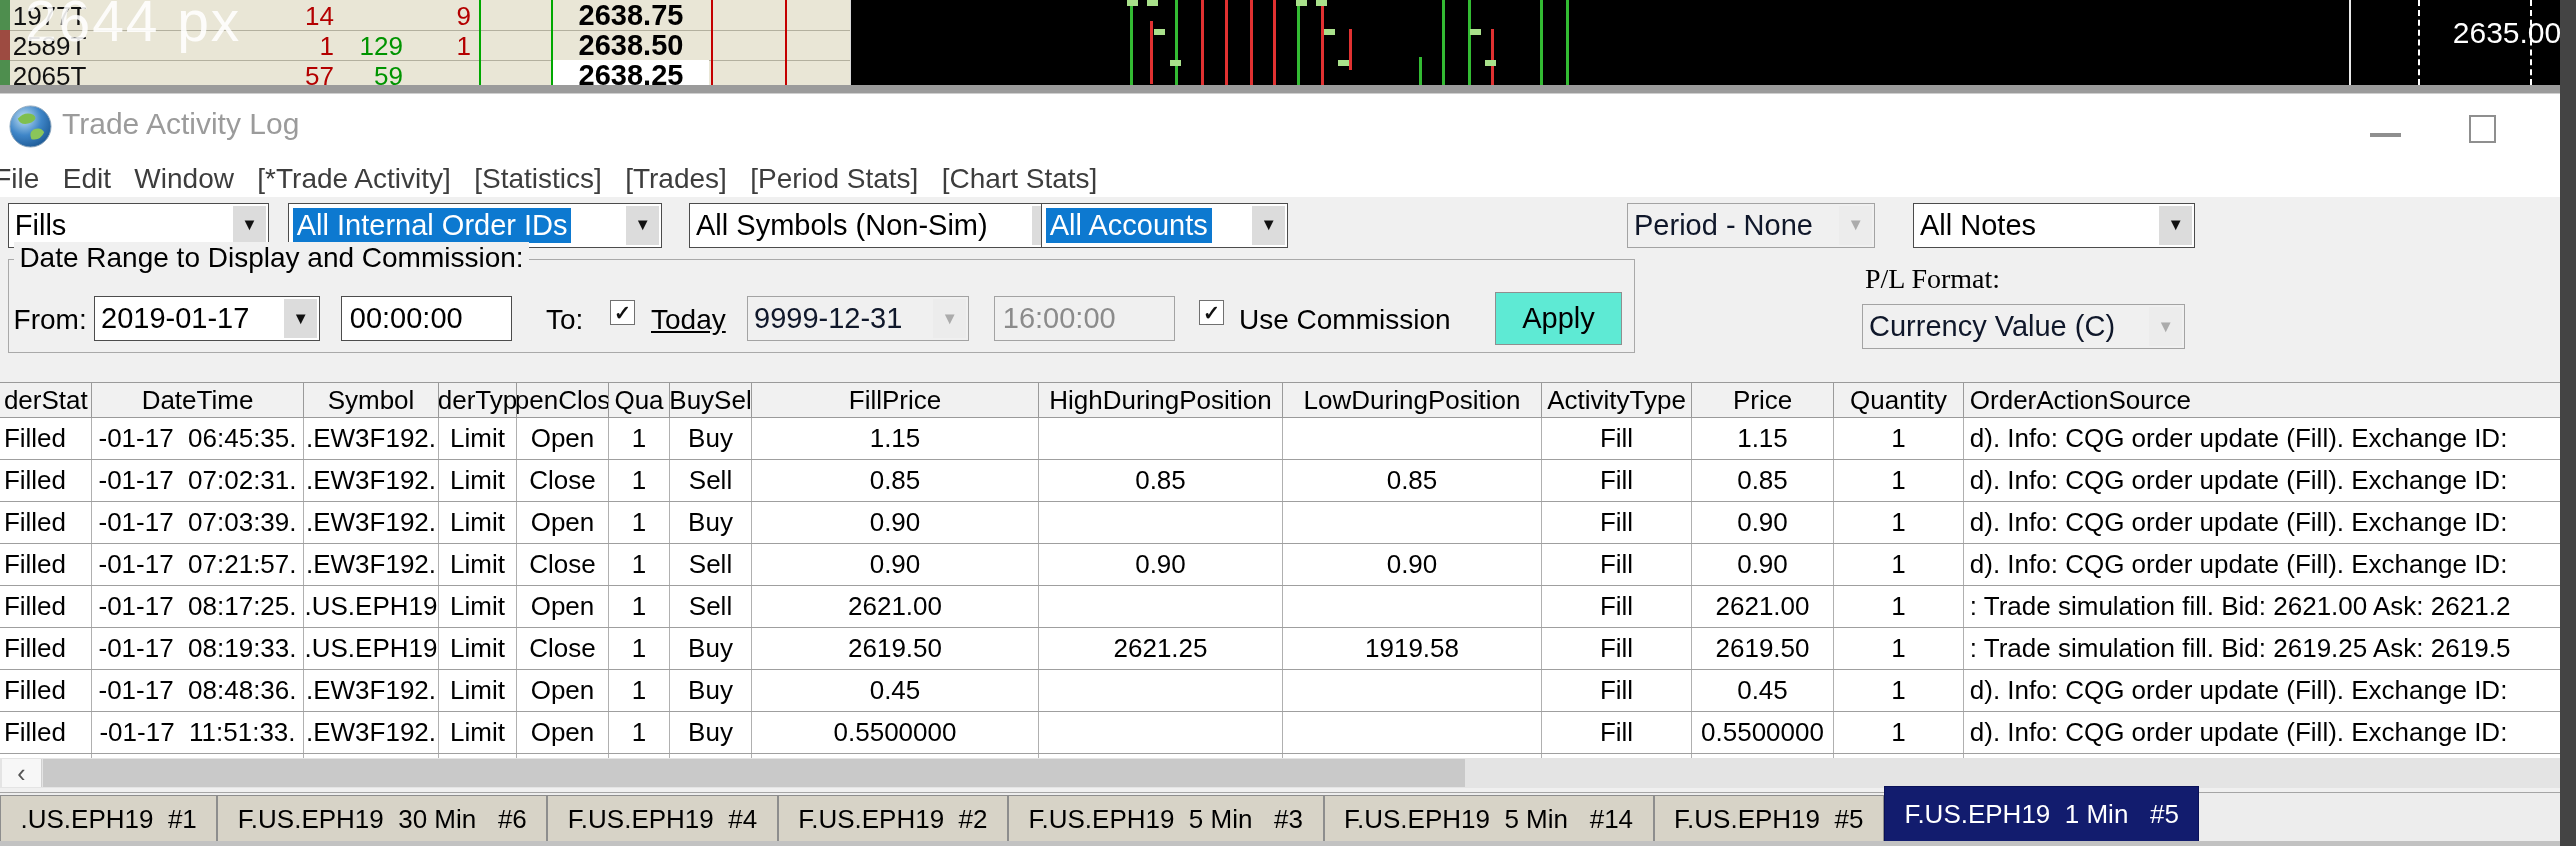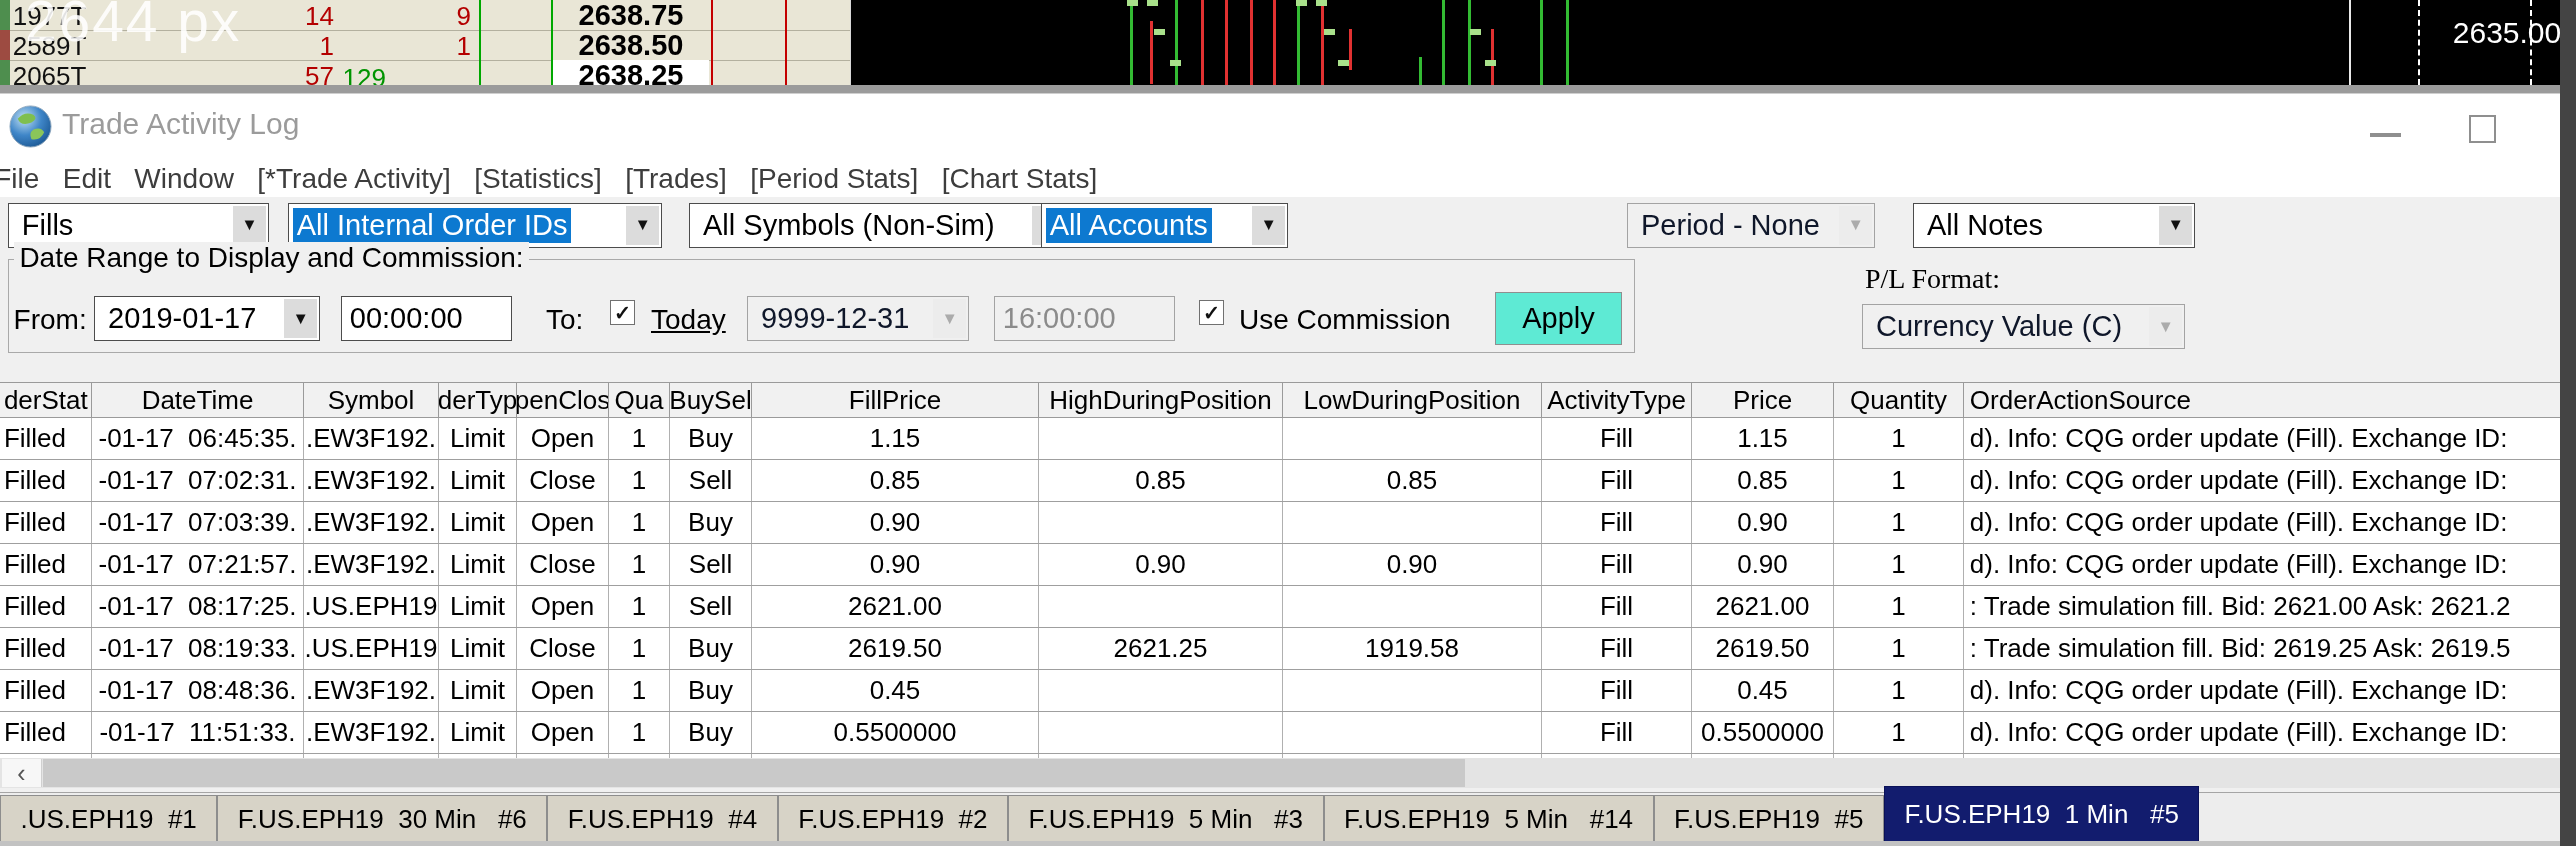--- a/index.html
+++ b/index.html
@@ -9,21 +9,21 @@
   
   .topstrip{position:absolute;left:0;top:0;width:2576px;height:93px;background:#e9e6d6;}
   .dom{position:absolute;left:0;top:0;width:850px;height:93px;}
   .dom-row{position:absolute;left:0;width:850px;height:30px;border-bottom:1px solid #b3b09f;}
   .dom-side{position:absolute;left:0;top:0;width:9.7px;height:100%;}
   .s-green{background:#4e8e4e;}
   .s-red{background:#9d4b41;}
   .dom-vol{position:absolute;left:12.7px;top:1px;font-size:26px;color:#111;}
   .dom-num{position:absolute;top:1px;font-size:26px;text-align:right;white-space:pre;}
   .nr1{left:244px;width:90px;color:#b40000;}
-  .ng {left:326px;width:60px;color:#009400;margin-top:32px;}
+  .ng {left:343px;width:60px;color:#009400;}
   .nr2{left:413px;width:58px;color:#b40000;}
   .dom-price{position:absolute;left:553px;top:0;width:156px;height:30px;display:flex;align-items:center;
              justify-content:center;font-size:29px;font-weight:700;color:#000;}
   .dom-price.hl{background:#ffffff;}
   .dom-vline{position:absolute;top:0;height:85px;width:1.9px;}
   .vlg{background:#00a800;} .vlr{background:#c40000;}
 
   .chart{position:absolute;left:850px;top:0;width:1726px;height:85px;background:#000;overflow:hidden;
          border-left:1.9px solid #d8d8d8;}
   .bar{position:absolute;width:2.9px;}
@@ -47,21 +47,21 @@
   .win-close{position:absolute;left:2560px;top:7.8px;font-size:39px;color:#8f8f8f;line-height:47px;}
 
   .menubar{position:absolute;left:-5.8px;top:66px;height:37px;background:#fff;width:2582px;
            display:flex;gap:23.4px;align-items:center;font-size:28px;color:#3d3d3d;}
   .menu-item{white-space:pre;}
 
   .filterpanel{position:absolute;left:0;top:103px;width:2576px;height:185px;background:#f0f0f0;}
 
   .combo{position:absolute;height:45px;background:#fff;border:1.9px solid #4c4c4c;box-sizing:border-box;
          display:flex;align-items:center;}
-  .combo .val{font-size:29px;color:#000;margin-left:13px;white-space:pre;}
+  .combo .val{font-size:29px;color:#000;margin-left:6px;white-space:pre;}
   .combo .val.sel{background:#0d79d0;color:#fff;padding:1px 3.9px;margin-left:3.9px;}
   .combo .arrow{position:absolute;right:1.9px;top:1.9px;bottom:1.9px;width:33px;background:#dcdcdc;
                 display:flex;align-items:center;justify-content:center;font-size:16.6px;color:#111;}
   .combo.disabled{background:#f0f0f0;border-color:#a3a3a3;}
   .combo.disabled .val{color:#0f172a;}
   .combo.disabled .arrow{background:#ececec;color:#ababab;}
   .cb-fills{left:7.8px;top:5.8px;width:261px;}
   .cb-ids{left:288px;top:5.8px;width:374px;}
   .cb-symbols{left:689px;top:5.8px;width:379px;}
   .cb-accounts{left:1041px;top:5.8px;width:247px;}

